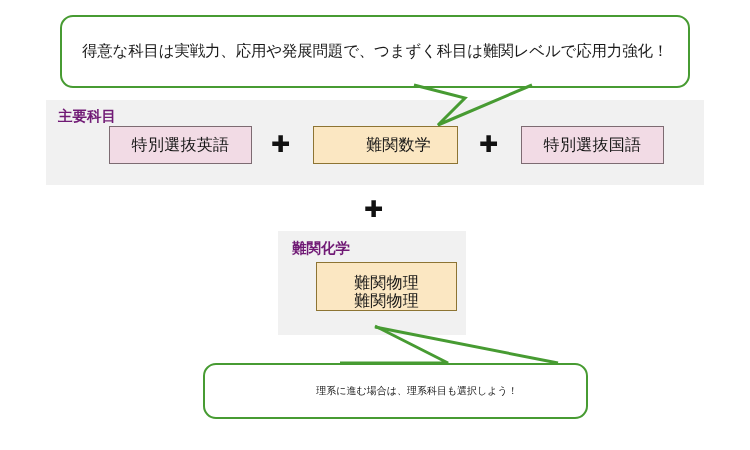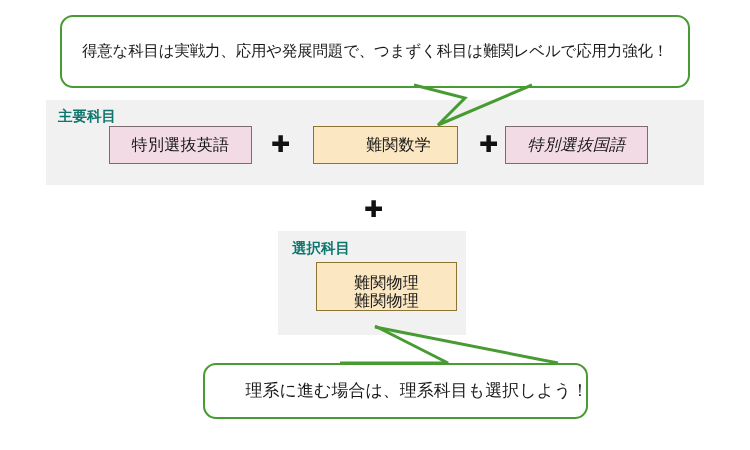--- a/index.html
+++ b/index.html
@@ -45,21 +45,21 @@
     letter-spacing: -0.2px;
   }
 
   #bubble-bottom {
     left: 203px;
     top: 363px;
     width: 385px;
     height: 56px;
   }
   #bubble-bottom .bubble-text {
-    font-size: 17px;
+    font-size: 10px;
     letter-spacing: 0px;
     margin-left: 43px;
   }
 
   
   .tail-svg {
     position: absolute;
     overflow: visible;
     z-index: 4;
     pointer-events: none;
@@ -69,21 +69,21 @@
   .panel {
     position: absolute;
     background: #f1f1f1;
     box-sizing: border-box;
     z-index: 1;
   }
   .panel-title {
     position: absolute;
     font-size: 14.5px;
     font-weight: bold;
-    color: #0f766e;
+    color: #701a75;
     letter-spacing: 0px;
   }
 
   #panel-main {
     left: 46px;
     top: 100px;
     width: 658px;
     height: 85px;
   }
   #panel-main .panel-title {
@@ -121,21 +121,21 @@
     border: 1.6px solid #7d6b72;
   }
   .box-orange {
     background: #fbe7c2;
     border: 1.6px solid #8d7433;
   }
   .subject-line { line-height: 1.14; }
 
   #box-english  { left: 109px; top: 126px; width: 143px; height: 38px; }
   #box-math     { left: 313px; top: 126px; width: 145px; height: 38px; padding-left: 26px; }
-  #box-japanese { left: 505px; top: 126px; width: 143px; height: 38px; font-style: italic; }
+  #box-japanese { left: 521px; top: 126px; width: 143px; height: 38px; }
   #box-science  { left: 316px; top: 262px; width: 141px; height: 49px; justify-content: flex-end; }
 
   
   .plus {
     position: absolute;
     font-weight: bold;
     color: #111111;
     font-size: 23px;
     line-height: 1;
     z-index: 2;
@@ -173,21 +173,21 @@
 
   <div class="plus" id="plus-2">✚</div>
 
   <div class="subject-box box-pink" id="box-japanese">
     <span class="subject-line">特別選抜国語</span>
   </div>
 
   <div class="plus" id="plus-3">✚</div>
 
   <div class="panel" id="panel-elective">
-    <div class="panel-title">選択科目</div>
+    <div class="panel-title">難関化学</div>
   </div>
 
   <div class="subject-box box-orange" id="box-science">
     <span class="subject-line">難関物理</span>
     <span class="subject-line">難関物理</span>
   </div>
 
   <svg class="tail-svg" style="left:330px; top:325px; width:230px; height:42px;" viewBox="0 0 230 42">
     <polyline points="45,1 118,38 10,38" fill="none" stroke="#479b32" stroke-width="3" stroke-linejoin="miter" stroke-linecap="butt"></polyline>
     <polyline points="45,2 228,38" fill="none" stroke="#479b32" stroke-width="3" stroke-linejoin="miter" stroke-linecap="butt"></polyline>

